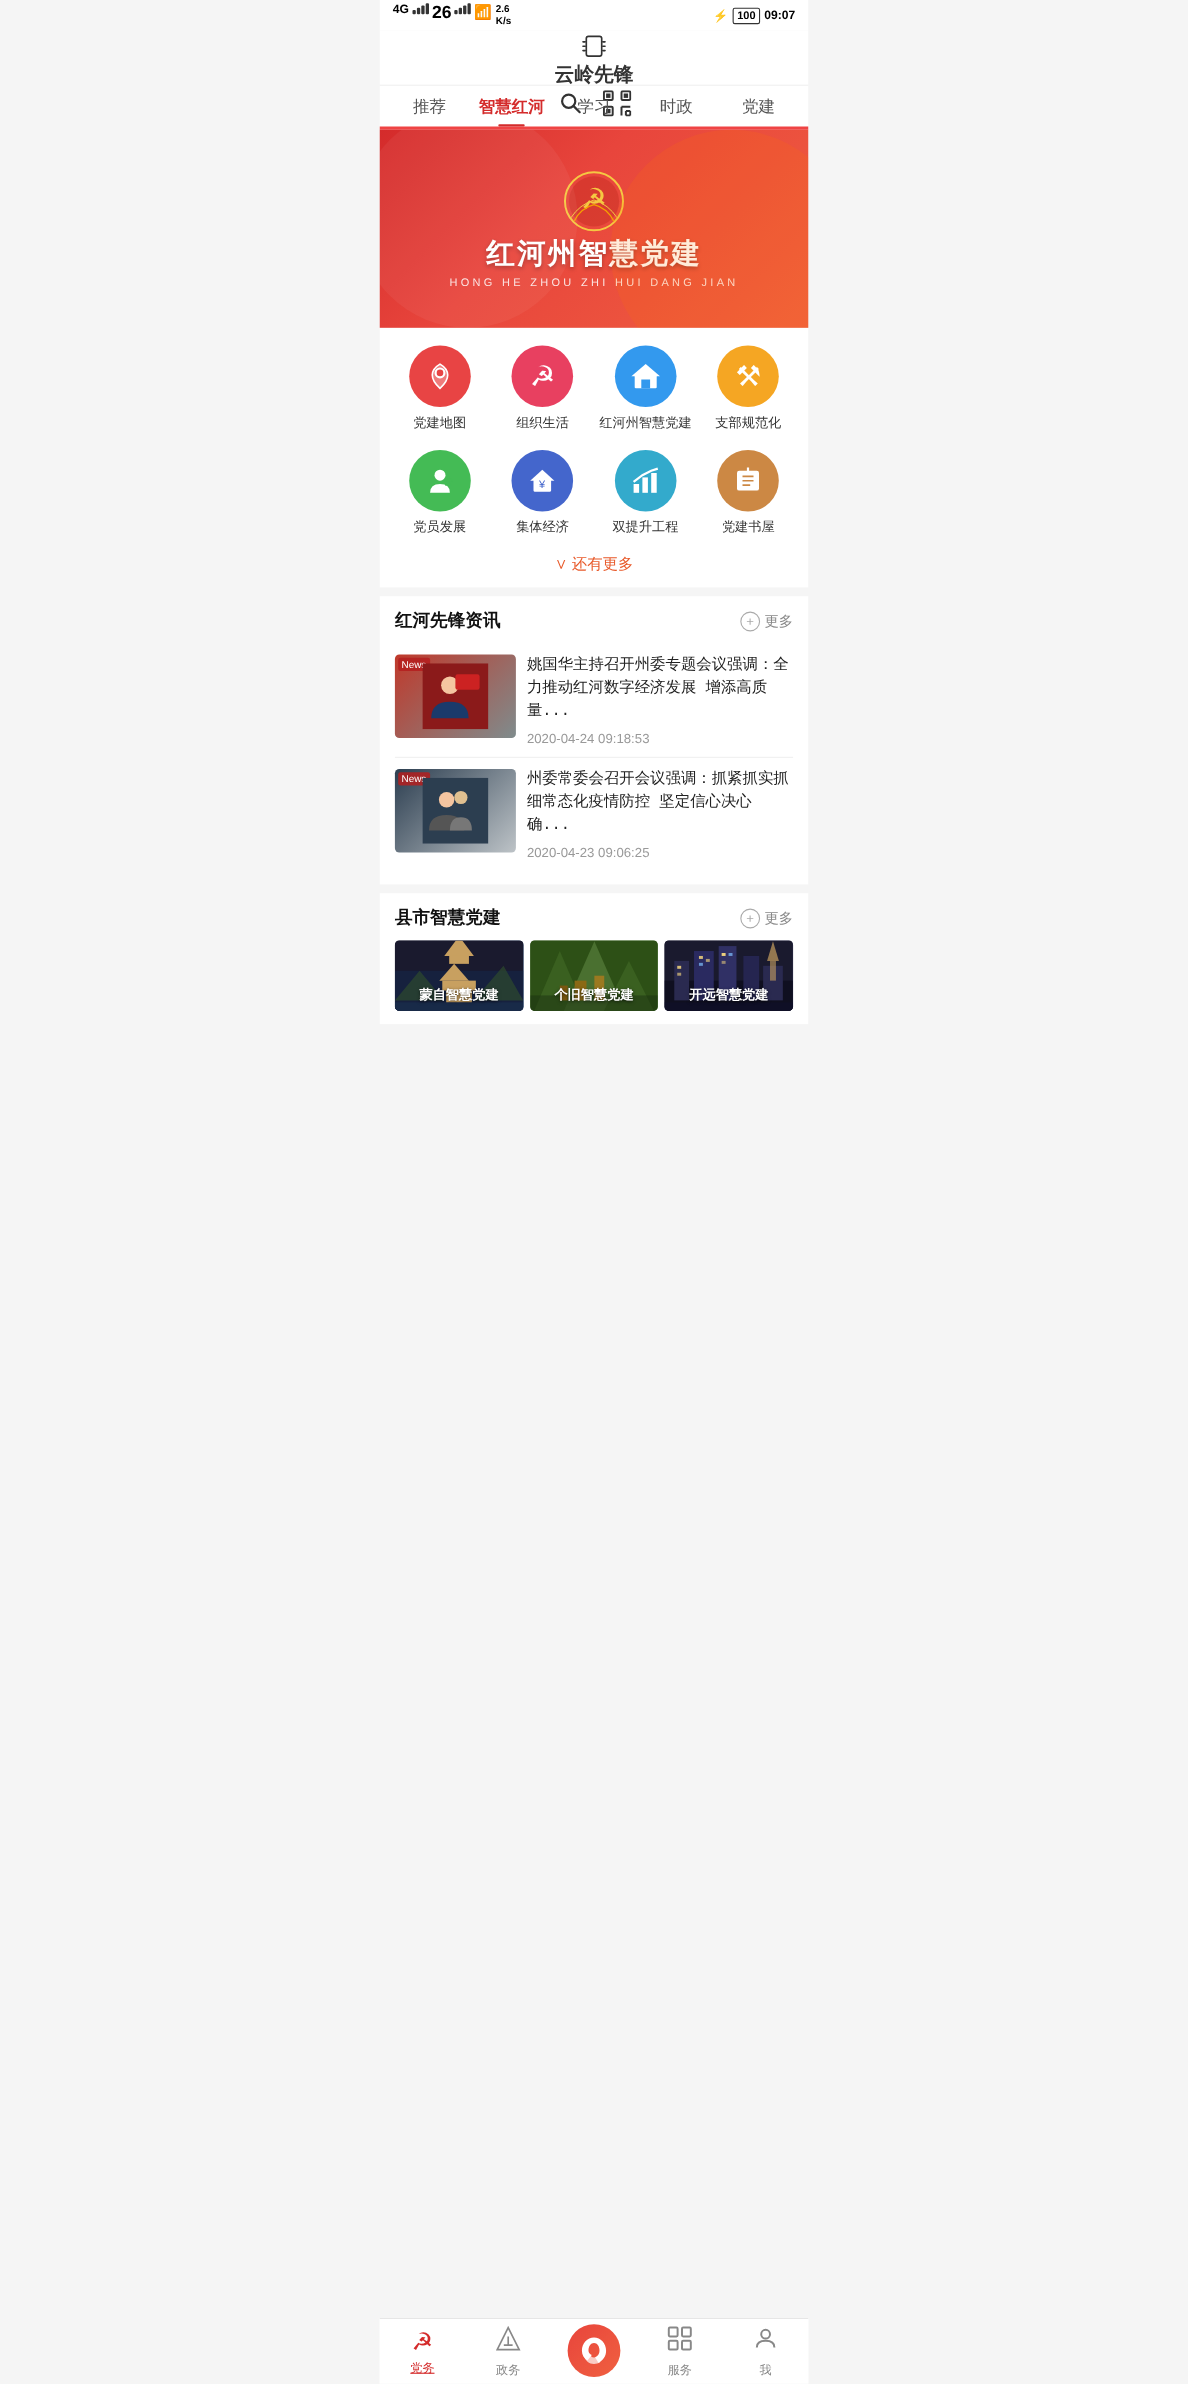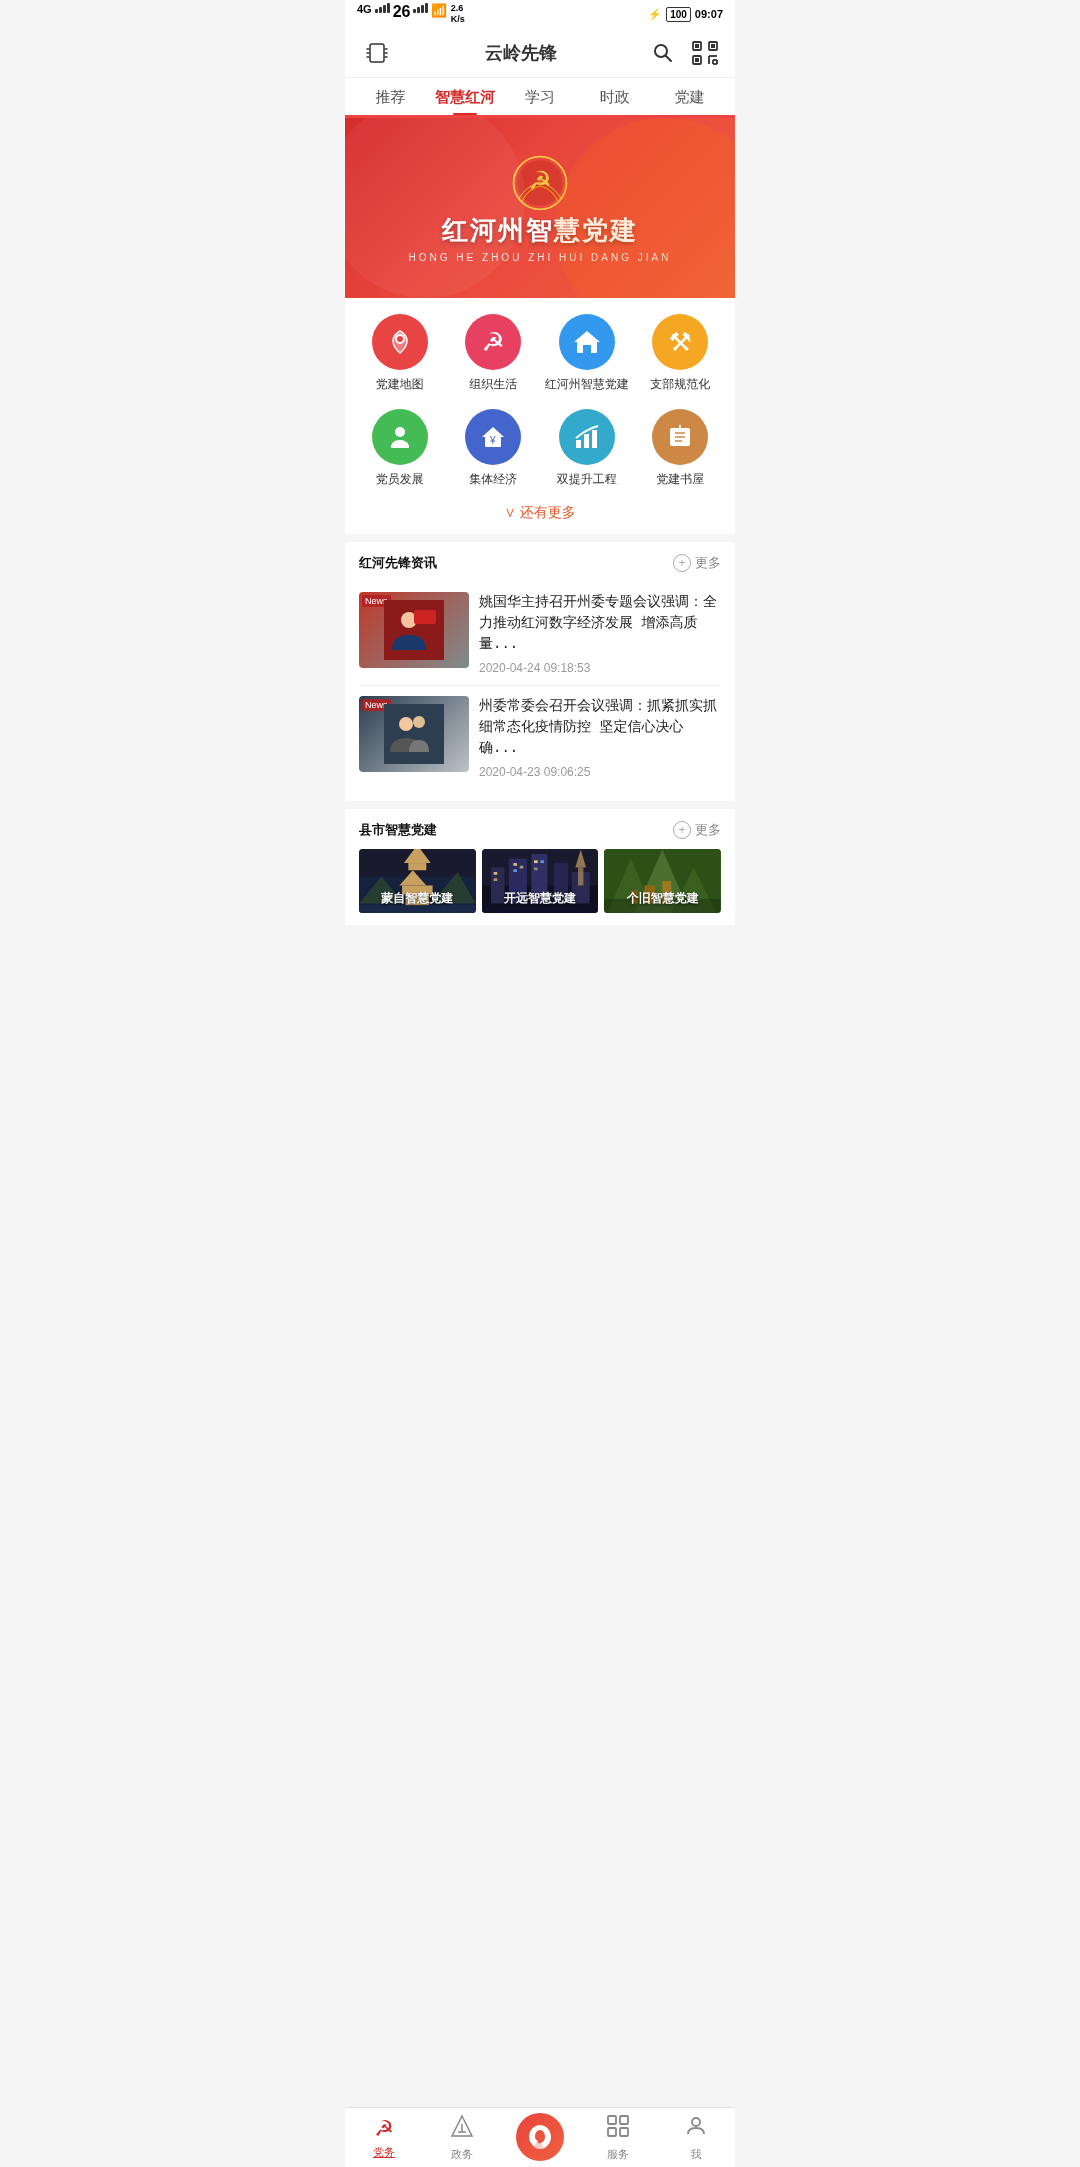--- a/index.html
+++ b/index.html
@@ -30,20 +30,21 @@
 
     
     .header {
       background: #fff;
       height: 50px;
       display: flex;
       align-items: center;
       justify-content: space-between;
       padding: 0 16px;
       border-bottom: 1px solid #eee;
+      flex-direction: column;
     }
     .header-left-icon {
       width: 32px; height: 32px;
       display: flex; align-items: center; justify-content: center;
     }
     .header-title {
       font-size: 18px;
       font-weight: 600;
       color: #333;
     }
@@ -161,21 +162,21 @@
       margin-bottom: 8px;
       padding: 12px 14px;
     }
     .section-header {
       display: flex;
       align-items: center;
       justify-content: space-between;
       margin-bottom: 10px;
     }
     .section-title {
-      font-size: 13px;
+      font-size: 16px;
       font-weight: 700;
       color: #111;
     }
     .section-more {
       display: flex;
       align-items: center;
       gap: 4px;
       color: #888;
       font-size: 13px;
       cursor: pointer;
@@ -581,20 +582,34 @@
           <rect x="48" y="50" width="34" height="10" fill="#c8a060"></rect>
           <rect x="52" y="60" width="26" height="12" fill="#c8a060"></rect>
 
           <polygon points="0,70 25,40 50,70" fill="#2d4a2d" opacity="0.7"></polygon>
           <polygon points="80,70 110,35 130,70" fill="#2d4a2d" opacity="0.7"></polygon>
 
           <rect x="0" y="72" width="130" height="18" fill="#1a3050" opacity="0.6"></rect>
         </svg>
         <div class="county-label">蒙自智慧党建</div>
       </div>
+      <div class="county-item county-2">
+        <svg width="100%" height="100%" viewBox="0 0 130 90" preserveAspectRatio="xMidYMid slice">
+          <rect width="130" height="90" fill="#2d5016"></rect>
+          <polygon points="0,90 30,20 60,90" fill="#3a6020"></polygon>
+          <polygon points="30,90 65,10 100,90" fill="#4a7030"></polygon>
+          <polygon points="70,90 100,30 130,90" fill="#3a6020"></polygon>
+          <rect x="0" y="65" width="130" height="25" fill="#1a3010" opacity="0.5"></rect>
+
+          <rect x="45" y="50" width="12" height="20" fill="#8b6914"></rect>
+          <rect x="65" y="45" width="10" height="25" fill="#9b7920"></rect>
+          <rect x="30" y="55" width="8" height="15" fill="#7a5810"></rect>
+        </svg>
+        <div class="county-label">个旧智慧党建</div>
+      </div>
       <div class="county-item county-3">
         <svg width="100%" height="100%" viewBox="0 0 130 90" preserveAspectRatio="xMidYMid slice">
           <rect width="130" height="90" fill="#1a1a2e"></rect>
 
           <rect x="0" y="50" width="130" height="40" fill="#0f0f20"></rect>
           <rect x="10" y="30" width="15" height="40" fill="#2a2a50"></rect>
           <rect x="30" y="20" width="20" height="50" fill="#2a2a60"></rect>
           <rect x="55" y="15" width="18" height="55" fill="#303065"></rect>
           <rect x="80" y="25" width="16" height="45" fill="#252550"></rect>
           <rect x="100" y="35" width="20" height="35" fill="#2a2a50"></rect>
@@ -608,34 +623,20 @@
           <rect x="65" y="22" width="4" height="3" fill="#80c0ff" opacity="0.7"></rect>
           <rect x="58" y="30" width="4" height="3" fill="#ffe080" opacity="0.5"></rect>
 
           <polygon points="110,10 116,30 104,30" fill="#c8a060" opacity="0.7"></polygon>
           <rect x="107" y="30" width="6" height="20" fill="#c8a060" opacity="0.6"></rect>
 
           <rect x="0" y="72" width="130" height="18" fill="#10102a" opacity="0.7"></rect>
         </svg>
         <div class="county-label">开远智慧党建</div>
       </div>
-      <div class="county-item county-2">
-        <svg width="100%" height="100%" viewBox="0 0 130 90" preserveAspectRatio="xMidYMid slice">
-          <rect width="130" height="90" fill="#2d5016"></rect>
-          <polygon points="0,90 30,20 60,90" fill="#3a6020"></polygon>
-          <polygon points="30,90 65,10 100,90" fill="#4a7030"></polygon>
-          <polygon points="70,90 100,30 130,90" fill="#3a6020"></polygon>
-          <rect x="0" y="65" width="130" height="25" fill="#1a3010" opacity="0.5"></rect>
-
-          <rect x="45" y="50" width="12" height="20" fill="#8b6914"></rect>
-          <rect x="65" y="45" width="10" height="25" fill="#9b7920"></rect>
-          <rect x="30" y="55" width="8" height="15" fill="#7a5810"></rect>
-        </svg>
-        <div class="county-label">个旧智慧党建</div>
-      </div>
     </div>
   </div>
 </div>
 
 <div class="bottom-nav">
   <div class="bottom-nav-item active">
     <div class="bottom-nav-icon" style="color:#d42b2b;">☭</div>
     <span class="bottom-nav-label" style="color:#d42b2b;text-decoration:underline;">党务</span>
   </div>
   <div class="bottom-nav-item">

